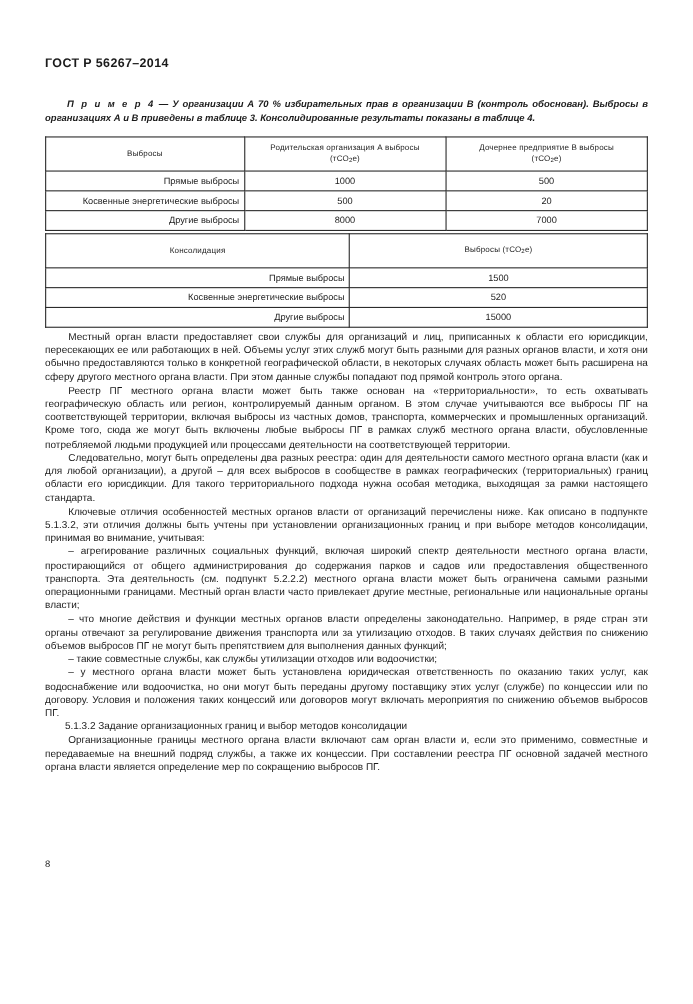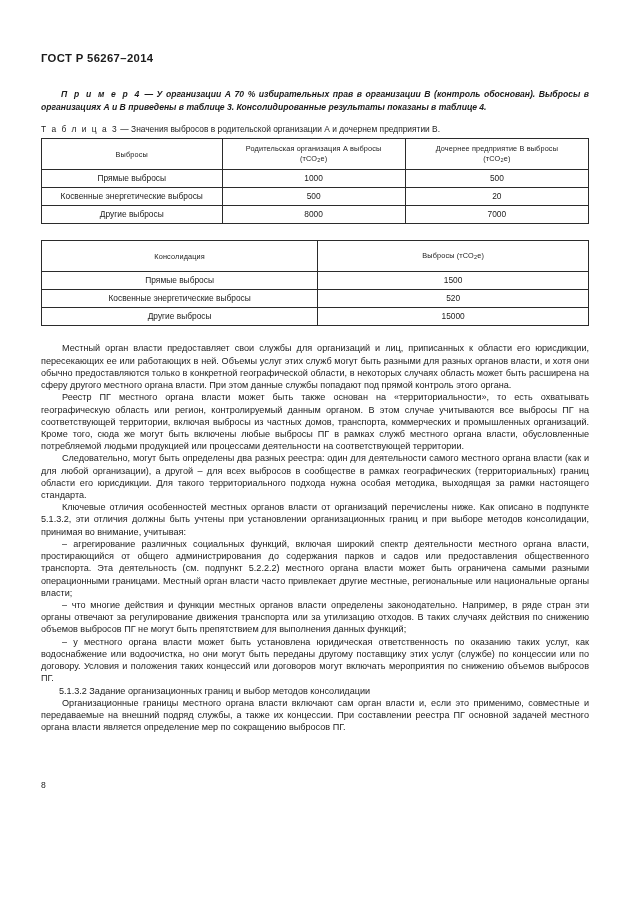--- a/index.html
+++ b/index.html
@@ -59,40 +59,40 @@
   }
   .tbl-caption .lead {
     letter-spacing: 1.5px;
   }
 
   
   table.gost {
     border-collapse: collapse;
     width: 100%;
     table-layout: fixed;
-    margin-bottom: 16px;
+    margin-bottom: 2px;
     font-size: 8.3px;
     color: #1b1b1b;
   }
   table.gost th,
   table.gost td {
     border: 1px solid #2b2b2b;
     padding: 2px 4px;
     line-height: 1.3;
     font-weight: normal;
     vertical-align: middle;
   }
   table.gost th {
     text-align: center;
     font-size: 7.3px;
     letter-spacing: 0.15px;
     height: 26px;
   }
   table.gost td.rowlabel {
-    text-align: center;
+    text-align: right;
     padding-left: 4px;
     height: 13px;
     font-size: 8.4px;
   }
   table.gost td.num {
     text-align: center;
     height: 13px;
     font-size: 8.4px;
   }
   sub { font-size: 76%; vertical-align: -0.22em; }
@@ -136,21 +136,20 @@
 </style>
 </head>
 <body>
 
 <div class="page">
 
   <div class="doc-header">ГОСТ Р 56267–2014</div>
 
   <p class="example-note"><span class="lead">П р и м е р  4</span><span> — У организации А 70 % избирательных прав в организации В (контроль обоснован). Выбросы в организациях А и В приведены в таблице 3. Консолидированные результаты показаны в таблице 4.</span></p>
 
-  <p class="tbl-caption"><span class="lead">Т а б л и ц а  3</span><span> — Значения выбросов в родительской организации А и дочернем предприятии В.</span></p>
 
   <table class="gost">
     <colgroup>
       <col style="width:33%">
         <col style="width:33.5%">
         <col style="width:33.5%">
     </colgroup>
     <thead>
       <tr>
         <th>Выбросы</th>
@@ -205,18 +204,19 @@
     </tbody>
   </table>
 
 
   <p class="body indent">Местный орган власти предоставляет свои службы для организаций и лиц, приписанных к области его юрисдикции, пересекающих ее или работающих в ней. Объемы услуг этих служб могут быть разными для разных органов власти, и хотя они обычно предоставляются только в конкретной географической области, в некоторых случаях область может быть расширена на сферу другого местного органа власти. При этом данные службы попадают под прямой контроль этого органа.</p>
   <p class="body indent">Реестр ПГ местного органа власти может быть также основан на «территориальности», то есть охватывать географическую область или регион, контролируемый данным органом. В этом случае учитываются все выбросы ПГ на соответствующей территории, включая выбросы из частных домов, транспорта, коммерческих и промышленных организаций. Кроме того, сюда же могут быть включены любые выбросы ПГ в рамках служб местного органа власти, обусловленные потребляемой людьми продукцией или процессами деятельности на соответствующей территории.</p>
   <p class="body indent">Следовательно, могут быть определены два разных реестра: один для деятельности самого местного органа власти (как и для любой организации), а другой – для всех выбросов в сообществе в рамках географических (территориальных) границ области его юрисдикции. Для такого территориального подхода нужна особая методика, выходящая за рамки настоящего стандарта.</p>
   <p class="body indent">Ключевые отличия особенностей местных органов власти от организаций перечислены ниже. Как описано в подпункте 5.1.3.2, эти отличия должны быть учтены при установлении организационных границ и при выборе методов консолидации, принимая во внимание, учитывая:</p>
   <p class="body dash">– агрегирование различных социальных функций, включая широкий спектр деятельности местного органа власти, простирающийся от общего администрирования до содержания парков и садов или предоставления общественного транспорта. Эта деятельность (см. подпункт 5.2.2.2) местного органа власти может быть ограничена самыми разными операционными границами. Местный орган власти часто привлекает другие местные, региональные или национальные органы власти;</p>
   <p class="body dash">– что многие действия и функции местных органов власти определены законодательно. Например, в ряде стран эти органы отвечают за регулирование движения транспорта или за утилизацию отходов. В таких случаях действия по снижению объемов выбросов ПГ не могут быть препятствием для выполнения данных функций;</p>
+  <p class="body dash">– такие совместные службы, как службы утилизации отходов или водоочистки;</p>
   <p class="body dash">– у местного органа власти может быть установлена юридическая ответственность по оказанию таких услуг, как водоснабжение или водоочистка, но они могут быть переданы другому поставщику этих услуг (службе) по концессии или по договору. Условия и положения таких концессий или договоров могут включать мероприятия по снижению объемов выбросов ПГ.</p>
   <p class="body subhead">5.1.3.2 Задание организационных границ и выбор методов консолидации</p>
   <p class="body indent">Организационные границы местного органа власти включают сам орган власти и, если это применимо, совместные и передаваемые на внешний подряд службы, а также их концессии. При составлении реестра ПГ основной задачей местного органа власти является определение мер по сокращению выбросов ПГ.</p>
 
   <div class="page-number">8</div>
 </div>
 
 </body></html>

